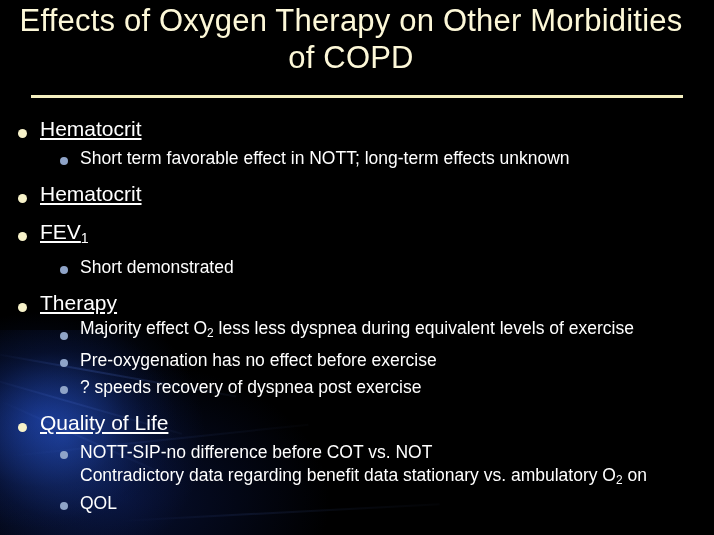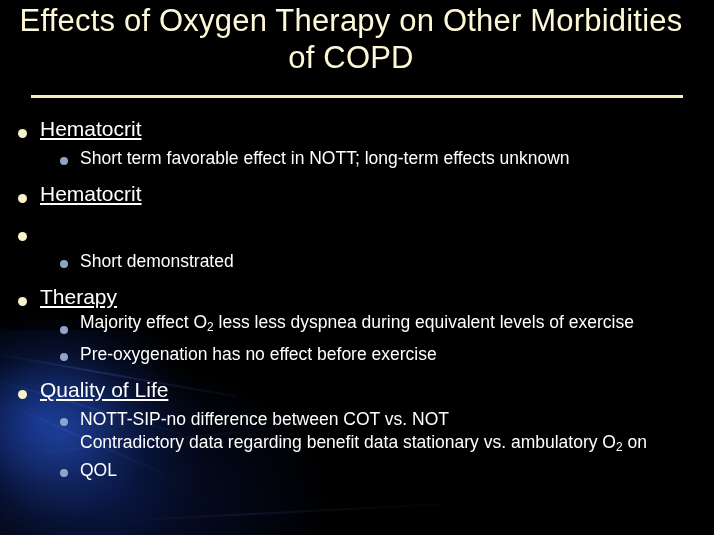--- a/index.html
+++ b/index.html
@@ -154,46 +154,51 @@
       <span class="txt">Short term favorable effect in NOTT; long-term effects unknown</span>
     </div>
 
     <div class="l1">
       <span class="bullet"><i></i></span>
       <span class="txt">Hematocrit</span>
     </div>
 
     <div class="l1">
       <span class="bullet"><i></i></span>
+      <span class="txt"><span>FEV</span><sub>1</sub></span>
     </div>
     <div class="l2">
       <span class="bullet"><i></i></span>
       <span class="txt">Short demonstrated</span>
     </div>
 
     <div class="l1">
       <span class="bullet"><i></i></span>
       <span class="txt">Therapy</span>
     </div>
     <div class="l2">
       <span class="bullet"><i></i></span>
       <span class="txt"><span>Majority effect O</span><sub>2</sub><span> less less dyspnea during equivalent levels of exercise</span></span>
     </div>
     <div class="l2">
       <span class="bullet"><i></i></span>
       <span class="txt">Pre-oxygenation  has no effect before exercise</span>
     </div>
+    <div class="l2">
+      <span class="bullet"><i></i></span>
+      <span class="txt">? speeds recovery of dyspnea post exercise</span>
+    </div>
 
     <div class="l1">
       <span class="bullet"><i></i></span>
       <span class="txt">Quality of Life</span>
     </div>
     <div class="l2">
       <span class="bullet"><i></i></span>
-      <span class="txt">NOTT-SIP-no difference between COT vs. NOT</span>
+      <span class="txt">NOTT-SIP-no difference before COT vs. NOT</span>
     </div>
     <div class="l2">
       <span class="bullet"><i></i></span>
       <span class="txt"><span>Contradictory data regarding benefit data stationary vs. ambulatory O</span><sub>2</sub><span> on QOL</span></span>
     </div>
 
   </div>
 </div>
 
 </body></html>

